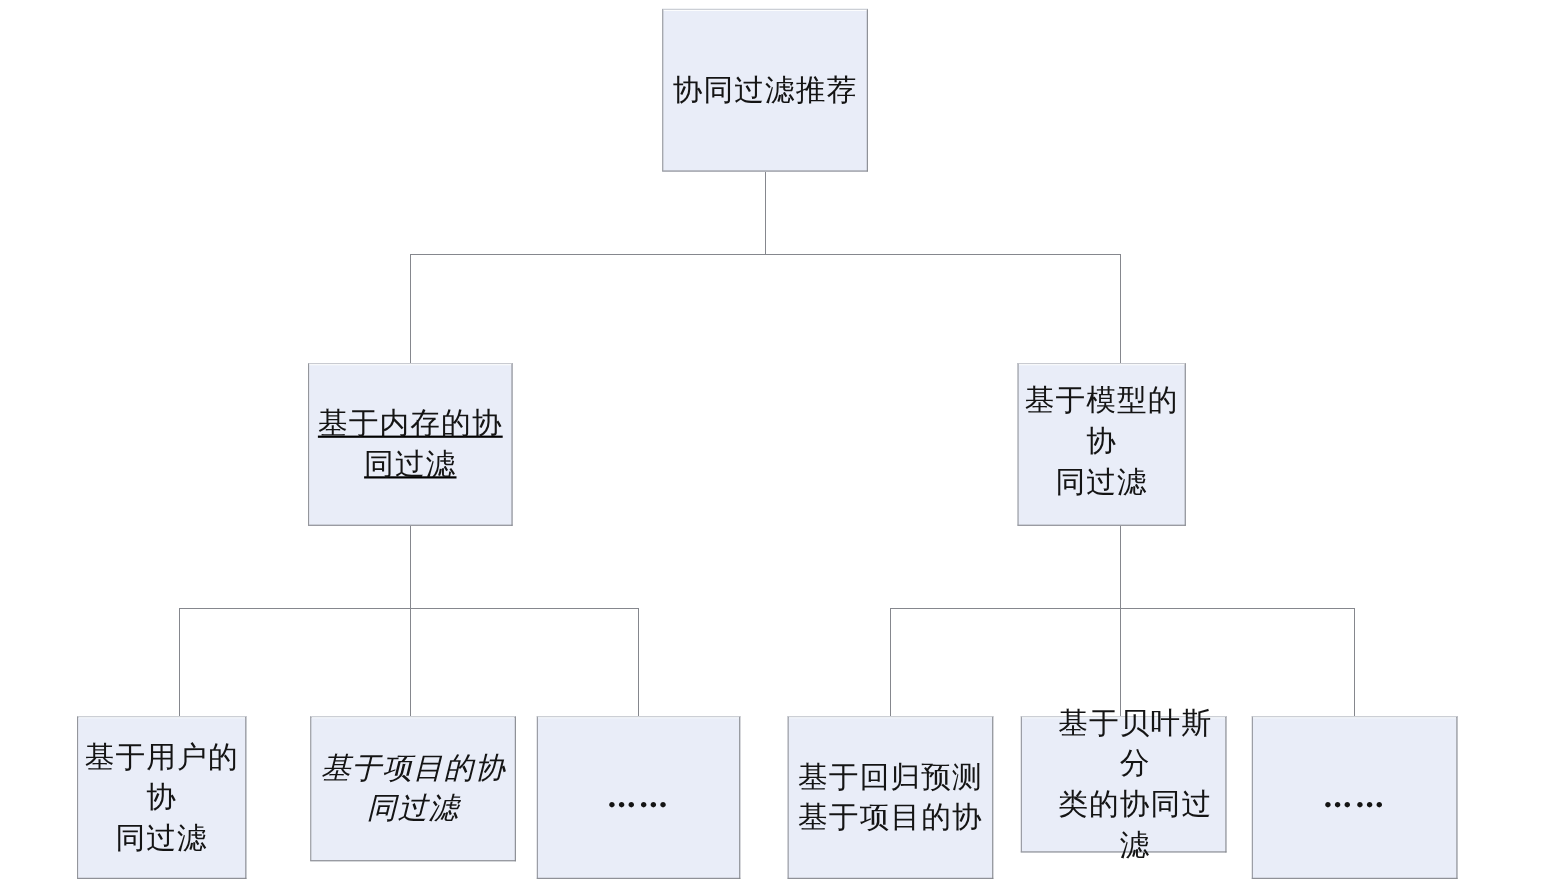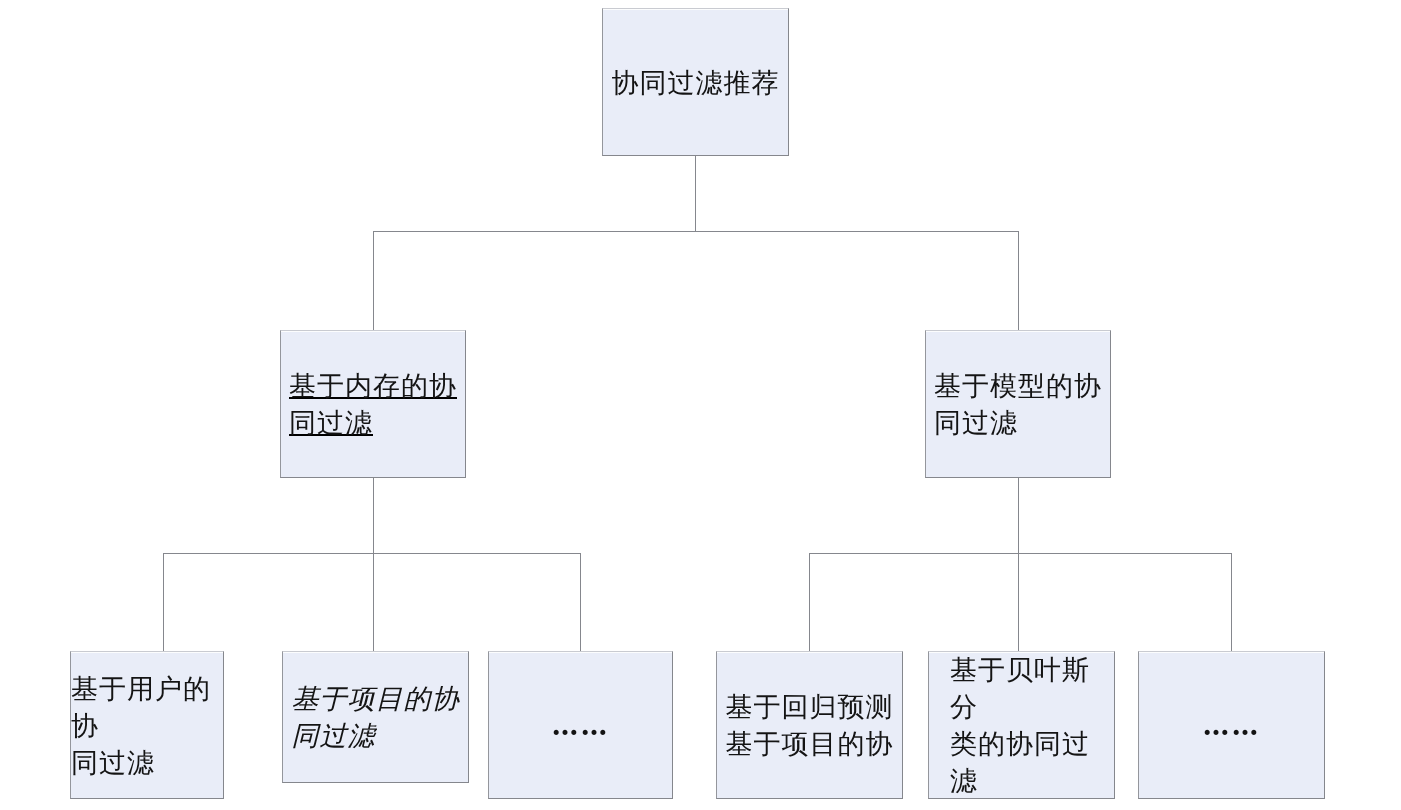--- a/index.html
+++ b/index.html
@@ -38,21 +38,21 @@
     position: absolute;
     background: var(--node-fill);
     border: 1px solid var(--node-border);
     border-top-color: var(--node-border-light);
     border-right-color: var(--node-border-dark);
     border-bottom-color: var(--node-border-dark);
     box-shadow: inset 0 1px 0 rgba(255,255,255,0.85);
     display: flex;
     align-items: center;
     justify-content: center;
-    text-align: left;
+    text-align: center;
   }
   .node-label {
     font-size: 27px;
     line-height: 37px;
     color: var(--text-color);
     white-space: pre-line;
     letter-spacing: 1px;
   }
   .node-label.dots {
     font-weight: 700;
@@ -84,21 +84,21 @@
 
   <div class="node" style="left:602px; top:8px; width:187px; height:148px;">
     <div class="node-label">协同过滤推荐</div>
   </div>
 
   <div class="node" style="left:280px; top:330px; width:186px; height:148px;text-decoration:underline;">
     <div class="node-label">基于内存的协
 同过滤</div>
   </div>
 
-  <div class="node" style="left:925px; top:330px; width:186px; height:148px;">
+  <div class="node" style="left:925px; top:330px; width:153px; height:148px;font-family:Liberation Mono, monospace;">
     <div class="node-label">基于模型的协
 同过滤</div>
   </div>
 
   <div class="node" style="left:70px; top:651px; width:154px; height:148px;">
     <div class="node-label">基于用户的协
 同过滤</div>
   </div>
 
   <div class="node" style="left:282px; top:651px; width:187px; height:132px;font-style:italic;">
@@ -108,21 +108,21 @@
 
   <div class="node" style="left:488px; top:651px; width:185px; height:148px;">
     <div class="node-label dots">……</div>
   </div>
 
   <div class="node" style="left:716px; top:651px; width:187px; height:148px;">
     <div class="node-label">基于回归预测
 基于项目的协</div>
   </div>
 
-  <div class="node" style="left:928px; top:651px; width:187px; height:148px;padding-left:21px;">
+  <div class="node" style="left:928px; top:651px; width:187px; height:124px;padding-left:21px;">
     <div class="node-label">基于贝叶斯分
 类的协同过滤</div>
   </div>
 
   <div class="node" style="left:1138px; top:651px; width:187px; height:148px;">
     <div class="node-label dots">……</div>
   </div>
 
 </div>
 

